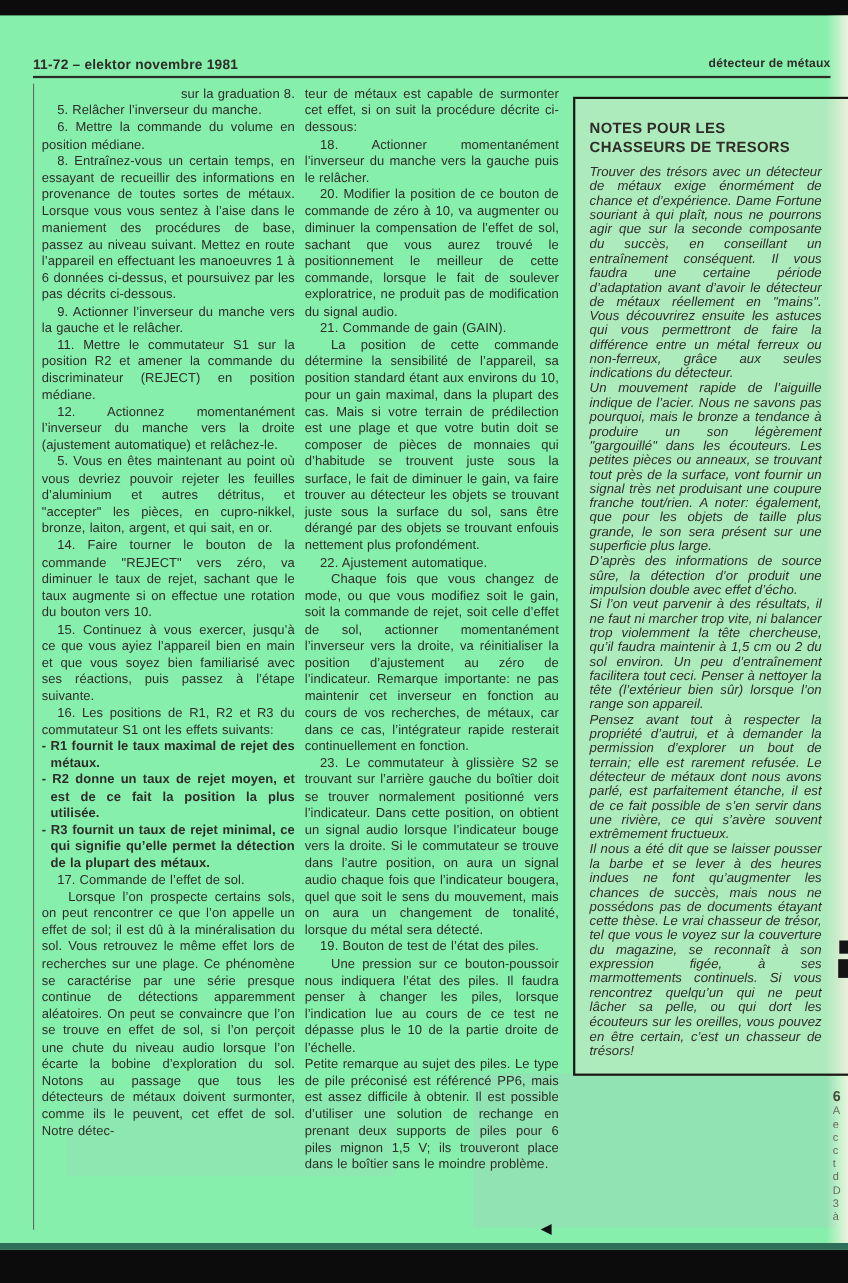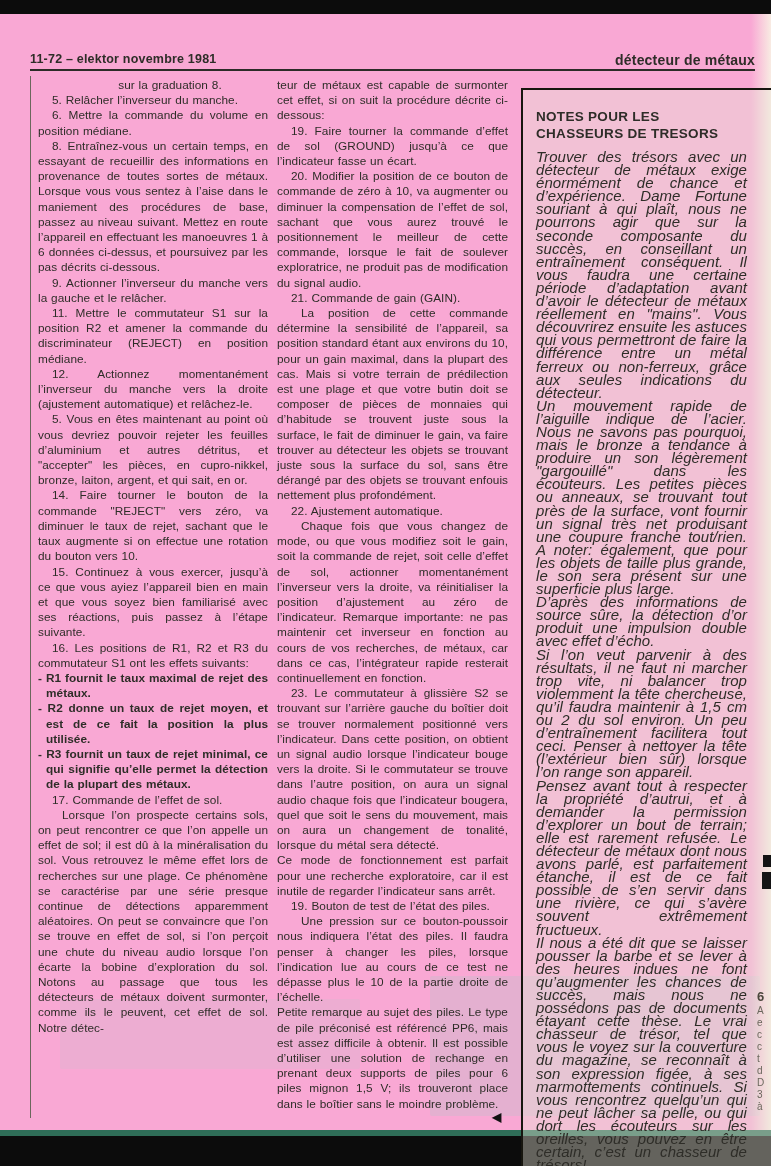--- a/index.html
+++ b/index.html
@@ -6,52 +6,52 @@
   .scan{
     position:relative;
     width:771px;height:1166px;
     background:#0c0c0c;
     overflow:hidden;
     font-family:"Liberation Sans", sans-serif;
     color:#2e2d28;
   }
   .paper{
     position:absolute;left:0;top:14px;width:771px;height:1116px;
-    background:#f9a8d4;
+    background:#86efac;
     border-bottom:6px solid #2f6e58;
   }
   .bleed{position:absolute;background:rgba(175,198,196,0.28);border-radius:2px;}
   .bleed.b1{left:430px;top:962px;width:330px;height:140px;}
   .bleed.b2{left:60px;top:985px;width:300px;height:70px;background:rgba(175,198,196,0.16);}
   .page-curl{position:absolute;right:0;top:0;height:100%;width:20px;
     background:linear-gradient(to right, rgba(242,238,224,0), rgba(248,243,228,0.9));}
   .hdr-left{position:absolute;left:30px;top:38px;font-size:12.5px;font-weight:bold;letter-spacing:0.2px;}
-  .hdr-right{position:absolute;right:16px;top:38px;font-size:14px;font-weight:bold;letter-spacing:0.2px;margin-left:20px;}
+  .hdr-right{position:absolute;right:16px;top:38px;font-size:11px;font-weight:bold;letter-spacing:0.2px;margin-left:20px;}
   .hdr-rule{position:absolute;left:30px;right:16px;top:55px;height:2px;background:#2c2b27;}
   .left-rule{position:absolute;left:30px;top:62px;height:1042px;width:1px;background:#6b675c;}
   .col{position:absolute;top:64px;font-size:11.8px;line-height:15.2px;letter-spacing:0.05px;word-spacing:0.5px;}
   .col1{left:38px;width:230px;}
   .col2{left:277px;width:231px;}
   .col p{margin:0;text-align:justify;}
   .col p.item{text-indent:14px;}
   .col p.item-b{text-indent:14px;font-weight:normal;}
   .col p.ind{text-indent:24px;}
-  .col p.cont{padding-left:34px;text-align:center;}
+  .col p.cont{padding-left:34px;text-align:right;}
   .col p.dash{padding-left:8px;text-indent:-8px;font-weight:bold;}
   .endmark{position:absolute;left:492px;top:1096px;font-size:12px;color:#111;font-weight:bold;}
   .sidebar{
     position:absolute;left:521px;top:74px;width:254px;
     box-sizing:border-box;border:2px solid #17160f;
     padding:14px 26px 14px 13px;background:rgba(233,229,214,0.4);
   }
   .sidebar h2{
     margin:4px 0 8px 0;font-size:13.5px;line-height:17px;font-weight:bold;letter-spacing:0.3px;
   }
   .sidebar .sb{
-    margin:0;font-style:italic;font-size:15px;line-height:13.1px;
+    margin:0;font-style:italic;font-size:12px;line-height:13.1px;
     text-align:justify;letter-spacing:0.05px;
   }
   .edge-chars{position:absolute;right:1px;top:976px;width:13px;display:flex;flex-direction:column;gap:1px;
     color:#6a675c;font-size:10px;line-height:11px;overflow:hidden;}
   .edge-chars .edge-ch:first-child{font-size:13px;font-weight:bold;color:#4a473c;line-height:14px;}
   .mark{position:absolute;right:0;background:#141414;}
   .mark.m1{top:841px;width:8px;height:12px;}
   .mark.m2{top:858px;width:9px;height:17px;}
 </style>
 </head>
@@ -83,28 +83,27 @@
         <p class="para item">16.  Les positions de R1, R2 et R3 du commutateur S1 ont les effets suivants:</p>
         <p class="para dash">- R1 fournit le taux maximal de rejet des métaux.</p>
         <p class="para dash">- R2 donne un taux de rejet moyen, et est de ce fait la position la plus utilisée.</p>
         <p class="para dash">- R3 fournit un taux de rejet minimal, ce qui signifie qu’elle permet la détection de la plupart des métaux.</p>
         <p class="para item-b">17.  Commande de l’effet de sol.</p>
         <p class="para ind">Lorsque l’on prospecte certains sols, on peut rencontrer ce que l’on appelle un effet de sol; il est dû à la minéralisation du sol. Vous retrouvez le même effet lors de recherches sur une plage. Ce phénomène se caractérise par une série presque continue de détections apparemment aléatoires. On peut se convaincre que l’on se trouve en effet de sol, si l’on perçoit une chute du niveau audio lorsque l’on écarte la bobine d’exploration du sol. Notons au passage que tous les détecteurs de métaux doivent surmonter, comme ils le peuvent, cet effet de sol. Notre détec-</p>
     </div>
 
     <div class="col col2">
       <p class="para flush">teur de métaux est capable de surmonter cet effet, si on suit la procédure décrite ci-dessous:</p>
-        <p class="para item">19.  Faire tourner la commande d’effet de sol (GROUND) jusqu’à ce que l’indicateur fasse un écart.</p>
+        <p class="para item">18.  Actionner momentanément l’inverseur du manche vers la gauche puis le relâcher.</p>
         <p class="para item">20.  Modifier la position de ce bouton de commande de zéro à 10, va augmenter ou diminuer la compensation de l’effet de sol, sachant que vous aurez trouvé le positionnement le meilleur de cette commande, lorsque le fait de soulever exploratrice, ne produit pas de modification du signal audio.</p>
         <p class="para item-b">21.  Commande de gain (GAIN).</p>
         <p class="para ind">La position de cette commande détermine la sensibilité de l’appareil, sa position standard étant aux environs du 10, pour un gain maximal, dans la plupart des cas. Mais si votre terrain de prédilection est une plage et que votre butin doit se composer de pièces de monnaies qui d’habitude se trouvent juste sous la surface, le fait de diminuer le gain, va faire trouver au détecteur les objets se trouvant juste sous la surface du sol, sans être dérangé par des objets se trouvant enfouis nettement plus profondément.</p>
         <p class="para item-b">22.  Ajustement automatique.</p>
         <p class="para ind">Chaque fois que vous changez de mode, ou que vous modifiez soit le gain, soit la commande de rejet, soit celle d’effet de sol, actionner momentanément l’inverseur vers la droite, va réinitialiser la position d’ajustement au zéro de l’indicateur. Remarque importante: ne pas maintenir cet inverseur en fonction au cours de vos recherches, de métaux, car dans ce cas, l’intégrateur rapide resterait continuellement en fonction.</p>
         <p class="para item">23.  Le commutateur à glissière S2 se trouvant sur l’arrière gauche du boîtier doit se trouver normalement positionné vers l’indicateur. Dans cette position, on obtient un signal audio lorsque l’indicateur bouge vers la droite. Si le commutateur se trouve dans l’autre position, on aura un signal audio chaque fois que l’indicateur bougera, quel que soit le sens du mouvement, mais on aura un changement de tonalité, lorsque du métal sera détecté.</p>
-        <p class="para flush">Ce mode de fonctionnement est parfait pour une recherche exploratoire, car il est inutile de regarder l’indicateur sans arrêt.</p>
         <p class="para item-b">19.  Bouton de test de l’état des piles.</p>
         <p class="para ind">Une pression sur ce bouton-poussoir nous indiquera l’état des piles. Il faudra penser à changer les piles, lorsque l’indication lue au cours de ce test ne dépasse plus le 10 de la partie droite de l’échelle.</p>
         <p class="para flush">Petite remarque au sujet des piles. Le type de pile préconisé est référencé PP6, mais est assez difficile à obtenir. Il est possible d’utiliser une solution de rechange en prenant deux supports de piles pour 6 piles mignon 1,5 V; ils trouveront place dans le boîtier sans le moindre problème.</p>
     </div>
 
     <div class="endmark">◀</div>
 
     <div class="sidebar">
       <h2>NOTES POUR LES CHASSEURS DE TRESORS</h2>
       <div>

